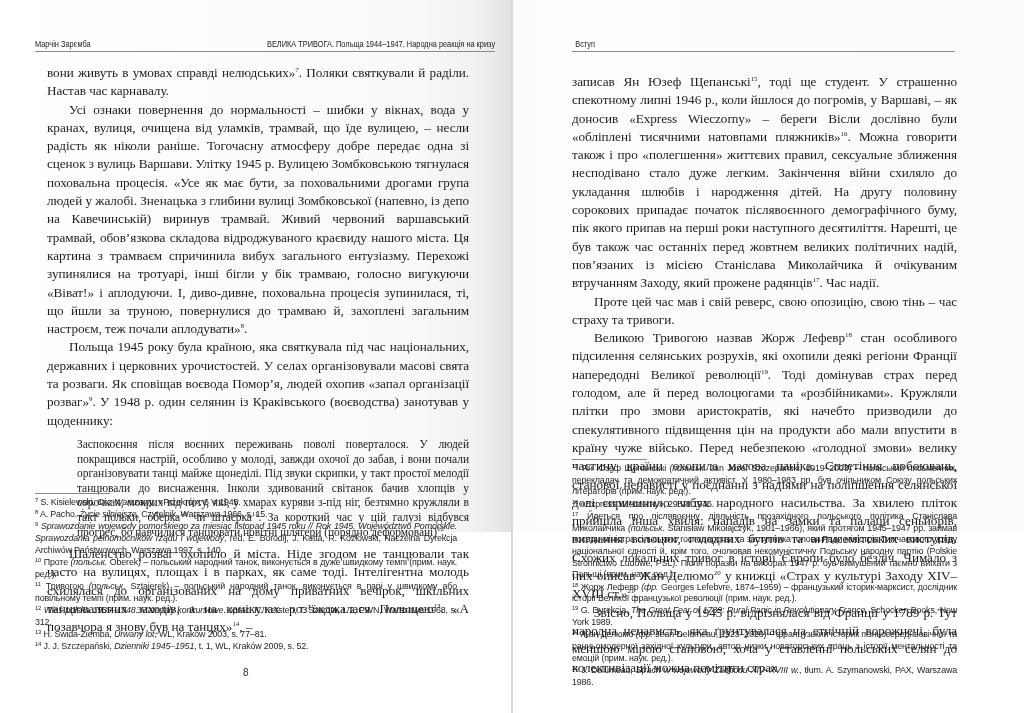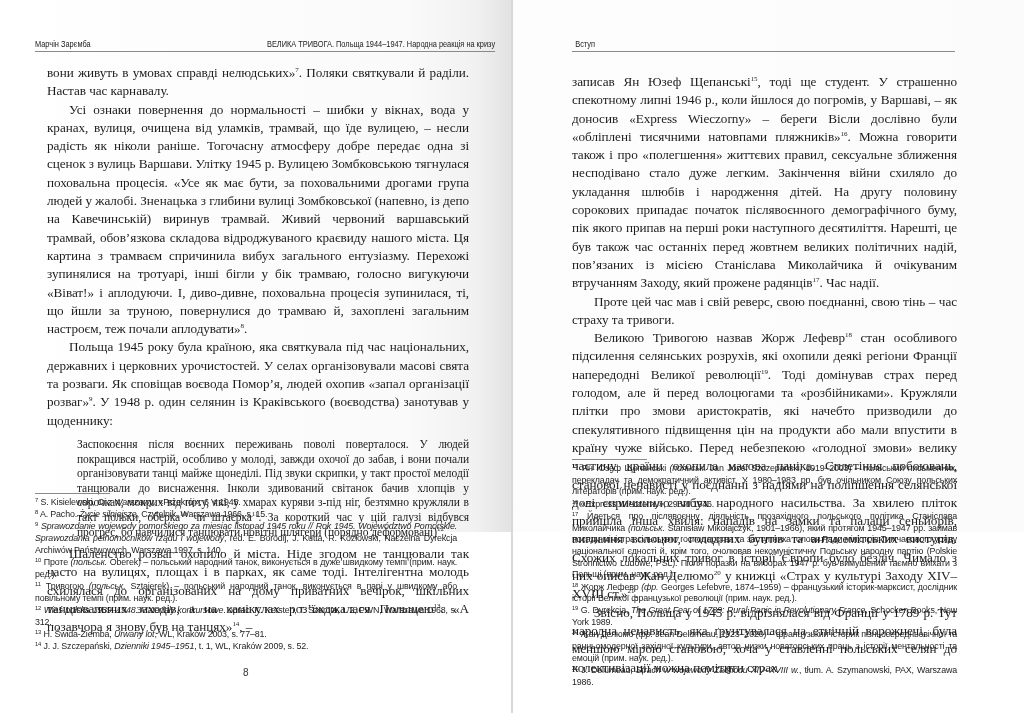--- a/index.html
+++ b/index.html
@@ -115,21 +115,21 @@
 
   <div class="spine"></div>
 
   <div class="page page-right"></div>
   <div class="running-head right-head">
     <span>Вступ</span>
   </div>
 
   <div class="body-text right-body">
     <p class="noindent"><span>записав Ян Юзеф Щепанські</span><sup>15</sup><span>, тоді ще студент. У страшенно спекотному липні 1946 р., коли йшлося до погромів, у Варшаві, – як доносив «Express Wieczorny» – береги Вісли дослівно були «обліплені тисячними натовпами пляжників»</span><sup>16</sup><span>. Можна говорити також і про «полегшення» життєвих правил, сексуальне зближення несподівано стало дуже легким. Закінчення війни схиляло до укладання шлюбів і народження дітей. На другу половину сорокових припадає початок післявоєнного демографічного буму, пік якого припав на перші роки наступного десятиліття. Нарешті, це був також час останніх перед жовтнем великих політичних надій, пов’язаних із місією Станіслава Миколайчика й очікуваним втручанням Заходу, який прожене радянців</span><sup>17</sup><span>. Час надії.</span></p>
-    <p class="indent"><span>Проте цей час мав і свій реверс, свою поєднанні, свою тінь – час страху та тривоги.</span></p>
+    <p class="indent"><span>Проте цей час мав і свій реверс, свою опозицію, свою тінь – час страху та тривоги.</span></p>
     <p class="indent"><span>Великою Тривогою назвав Жорж Лефевр</span><sup>18</sup><span> стан особливого підсилення селянських розрухів, які охопили деякі регіони Франції напередодні Великої революції</span><sup>19</sup><span>. Тоді домінував страх перед голодом, але й перед волоцюгами та «розбійниками». Кружляли плітки про змови аристократів, які начебто призводили до спекулятивного підвищення цін на продукти або мали впустити в країну чуже військо. Перед небезпекою «голодної змови» велику частину країни охопила масова паніка. Сплетіння побоювань, станової ненависті у поєднанні з надіями на поліпшення селянської долі спричинило вибух народного насильства. За хвилею пліток прийшла інша хвиля: нападів на замки та палаци сеньйорів, вигнання волоцюг, голодних бунтів та антисемітських виступів. Схожих локальних тривог в історії Європи було безліч. Чимало з них описав Жан Делюмо</span><sup>20</sup><span> у книжці «Страх у культурі Заходу XIV–XVIII ст.»</span><sup>21</sup><span>.</span></p>
     <p class="indent"><span>Звісно, Польща у 1945 р. відрізнялася від Франції у 1789 р. Тут народна ненависть, яка ґрунтувалася на етнічній ворожнечі, була меншою мірою становою, хоча у ставленні польських селян до колективізації можна помітити страх</span></p>
   </div>
 
   <div class="fn-rule right-rule"></div>
   <div class="footnotes right-fn" id="right-fn">
       <p><sup>15</sup> <span>Ян Юзеф Щепанські </span><i>(польськ.</i><span> Jan Józef Szczepański, 1919–2003) – польський письменник, перекладач та демократичний активіст. У 1980–1983 рр. був очільником Союзу польських літераторів (прим. наук. ред.).</span></p>
       <p><sup>16</sup> <span>«Express Wieczorny», 29 VII 1946.</span><i></i><span></span></p>
       <p><sup>17</sup> <span>Йдеться про післявоєнну діяльність прозахідного польського політика Станіслава Миколайчика </span><i>(польськ.</i><span> Stanisław Mikołajczyk, 1901–1966), який протягом 1945–1947 рр. займав посади міністра сільського господарства та заступника голови Ради міністрів Тимчасового уряду національної єдності й, крім того, очолював некомуністичну Польську народну партію (Polskie Stronnictwo Ludowe, PSL). Після поразки на виборах 1947 р. був вимушений таємно виїхати з Польщі (прим. наук. ред.).</span></p>
       <p><sup>18</sup> <span>Жорж Лефевр </span><i>(фр.</i><span> Georges Lefebvre, 1874–1959) – французький історик-марксист, дослідник історії Великої французької революції (прим. наук. ред.).</span></p>

